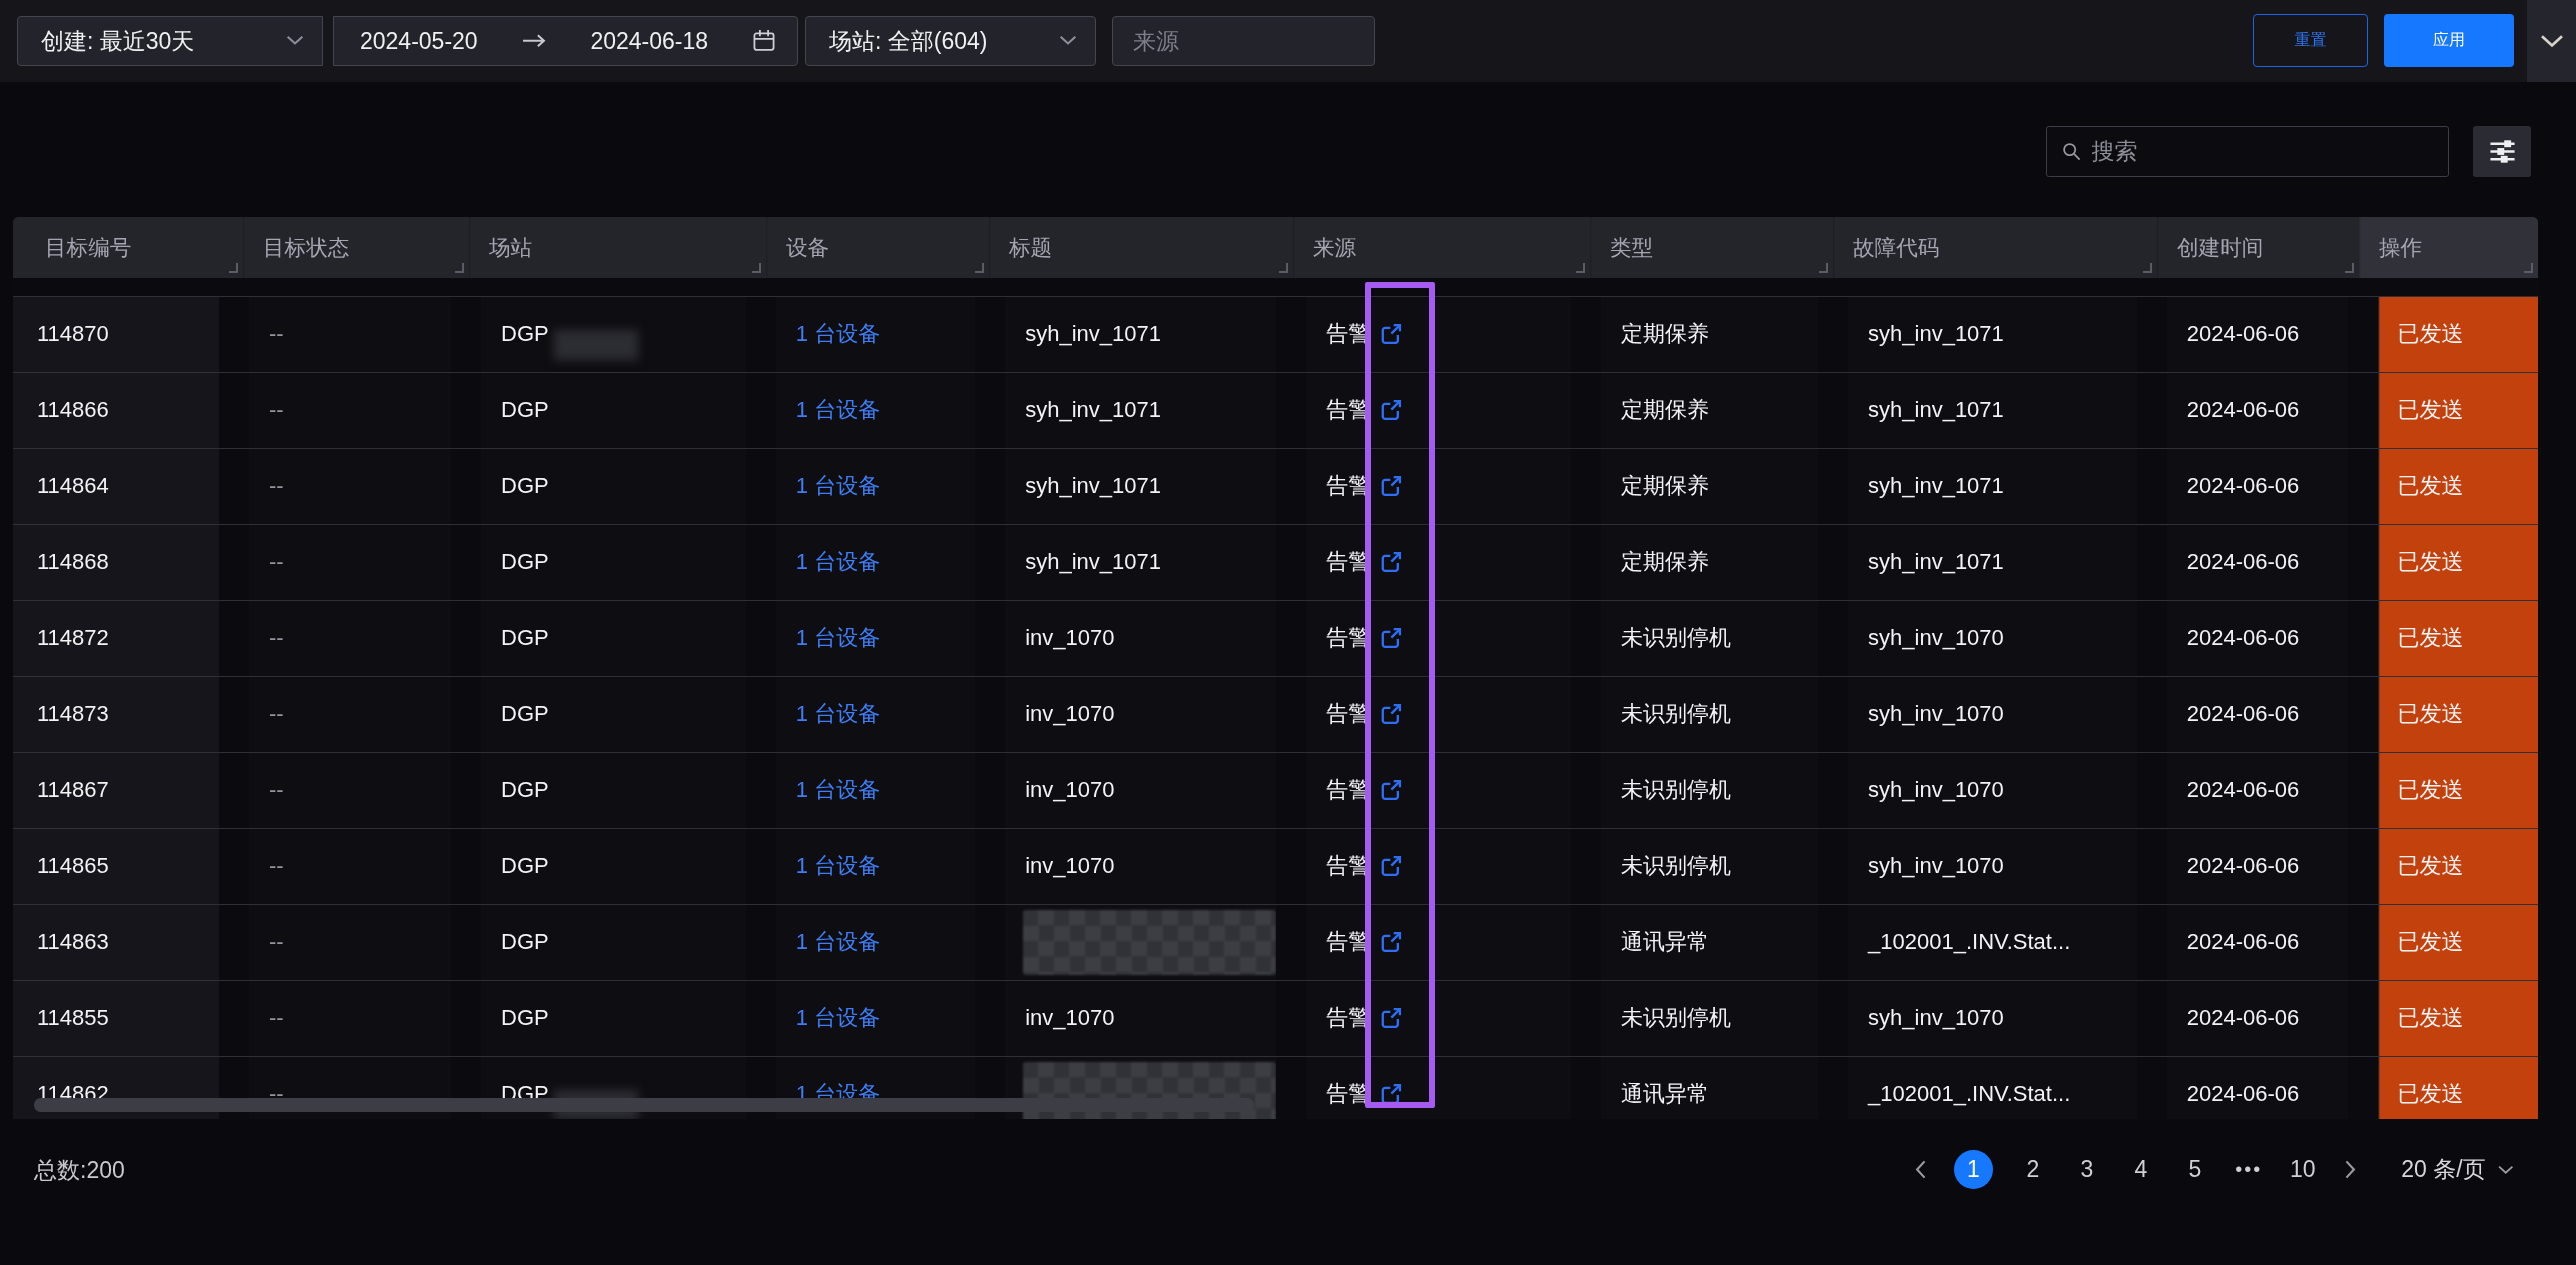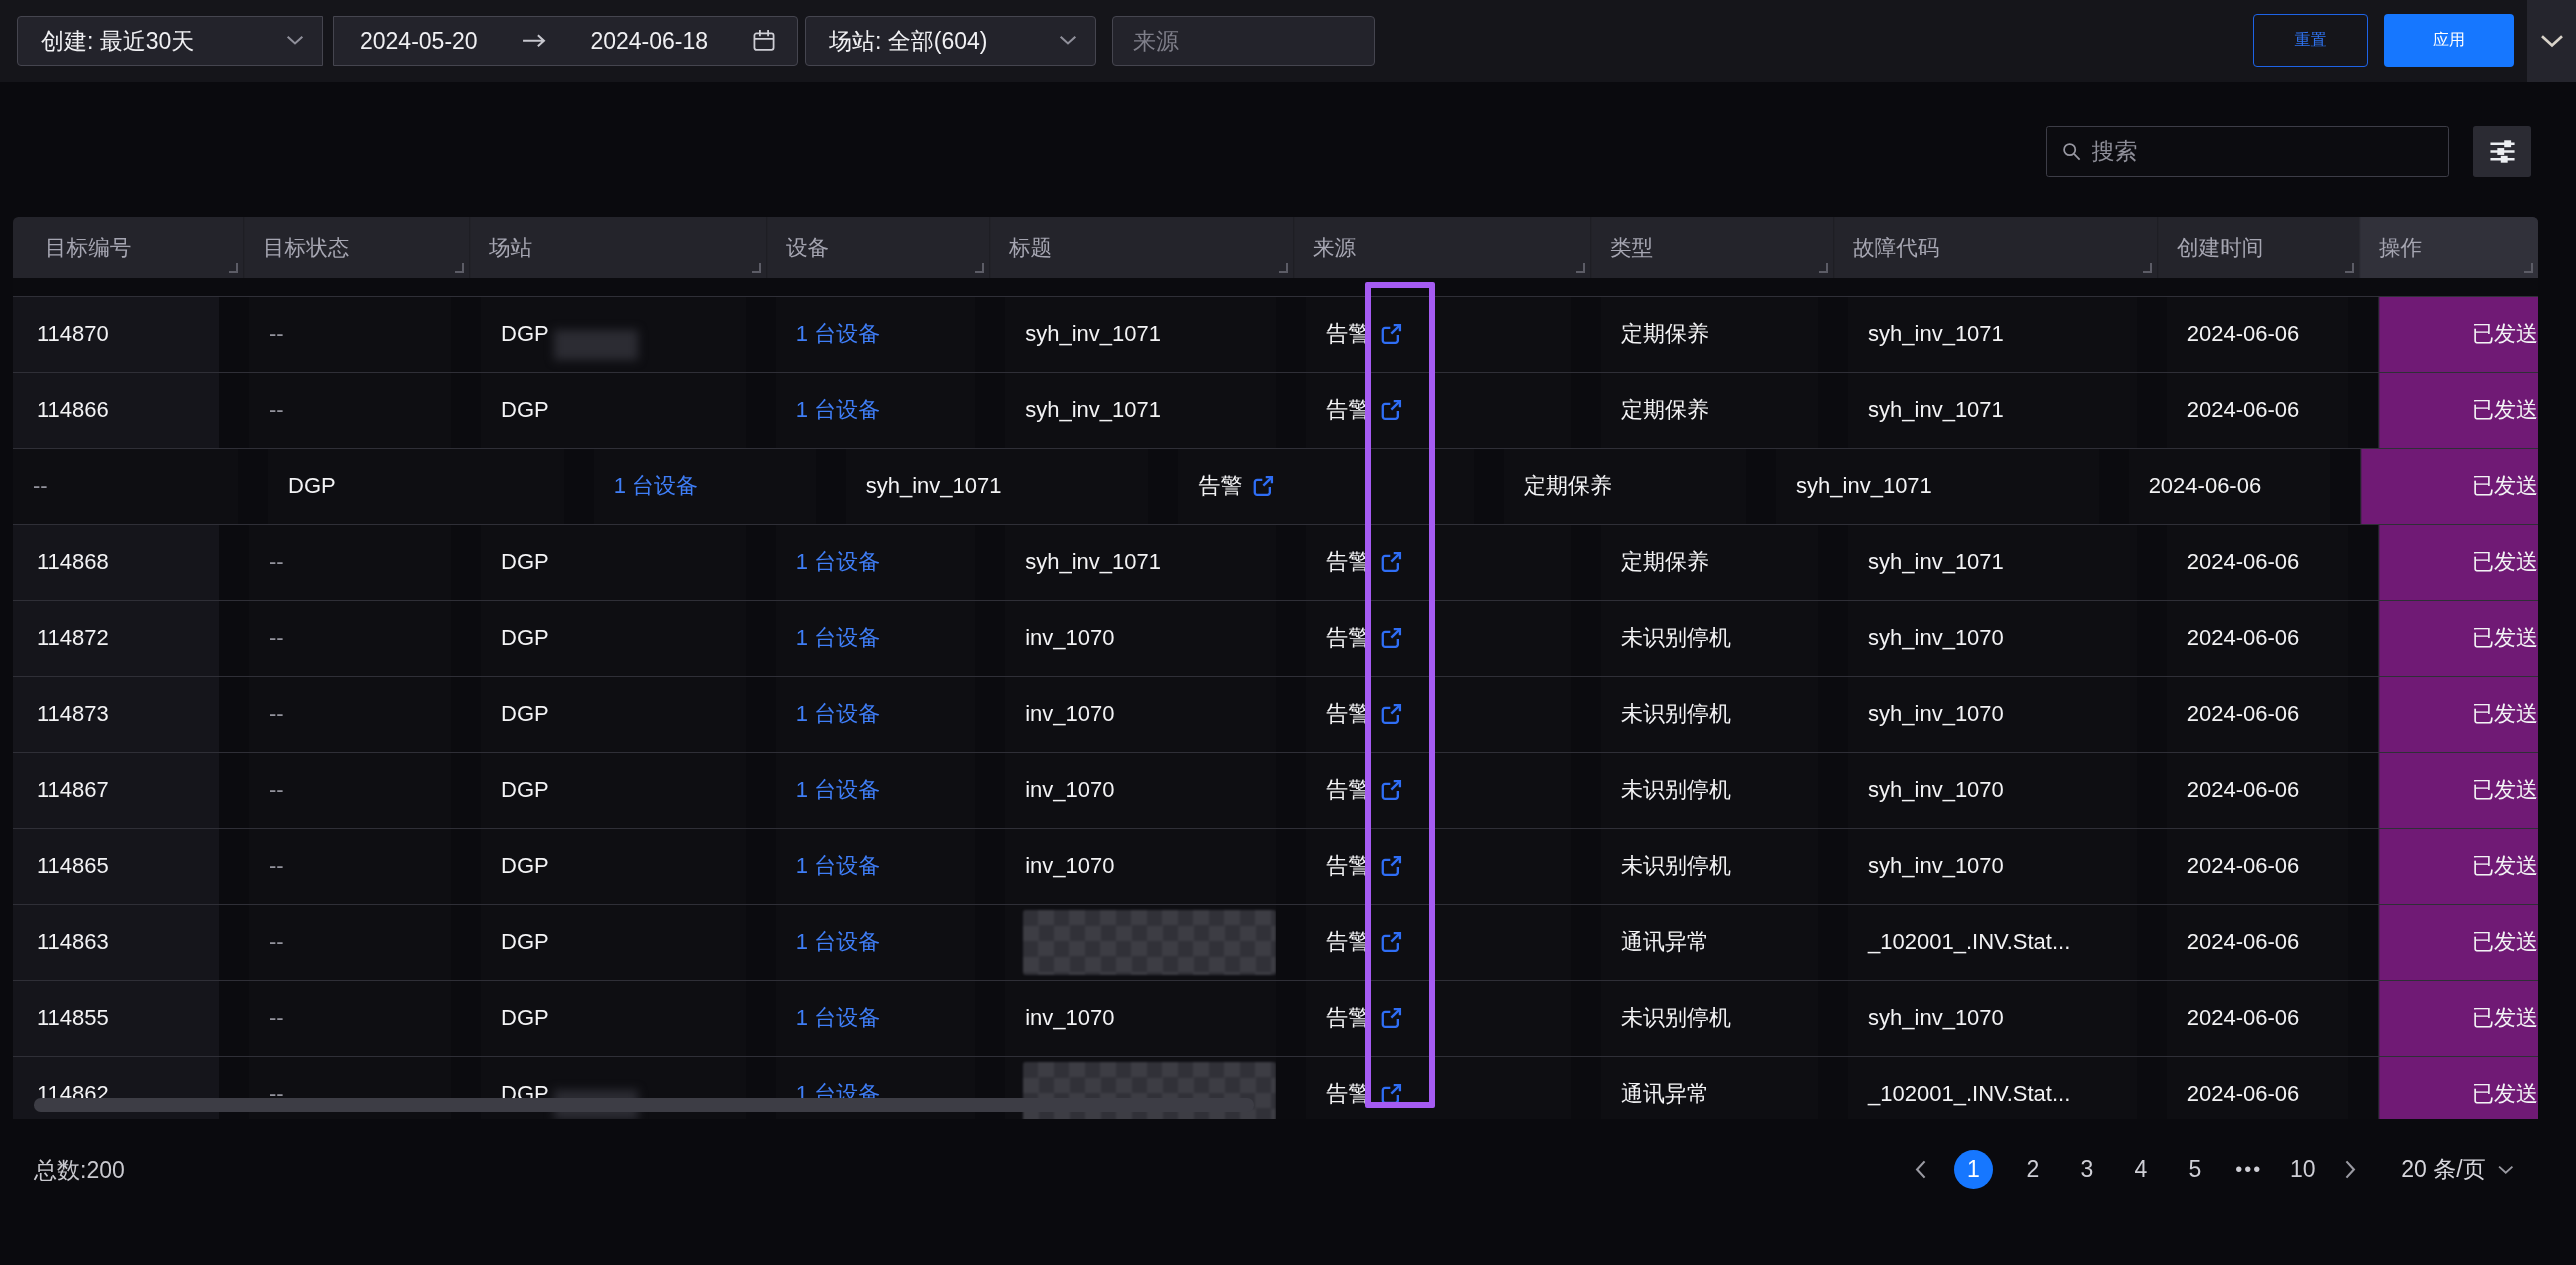--- a/index.html
+++ b/index.html
@@ -43,21 +43,21 @@
   .thead { display:flex; height:61px; background:#24242b; border-radius:5.4px 5.4px 0 0; overflow:hidden; }
   .th { position:relative; display:flex; align-items:center; padding-left:20px; color:#a6a6b2; font-size:21.6px; white-space:nowrap; }
   .th + .th { box-shadow:inset 1.3px 0 0 rgba(0,0,0,.16); }
   .th.c1 { padding-left:32px; }
   .th.c10 { background:#31313a; }
   .resize-handle { position:absolute; right:5.4px; bottom:5.4px; width:8.8px; height:10px; border-right:2px solid #5c5c66; border-bottom:2px solid #5c5c66; cursor:col-resize; }
   .tbody { padding-top:17.5px; background:#0b0b0f; }
   .tr { display:flex; height:76px; border-top:1.3px solid #2f2f37;gap:30px; }
   .td { display:flex; align-items:center; padding-left:20px; font-size:22px; color:#f3f3f5; background:#0e0e12; overflow:hidden; white-space:nowrap; }
   .td.c1 { background:#15151b; padding-left:24px; }
-  .td.c10 { background:#701a75; box-shadow:inset 1.3px 0 0 #23232b;justify-content:flex-end; }
+  .td.c10 { background:#c2410c; box-shadow:inset 1.3px 0 0 #23232b; }
   .c1{width:230px} .c2{width:226px} .c3{width:297px} .c4{width:223px} .c5{width:304px}
   .c6{width:297px} .c7{width:243px} .c8{width:324px} .c9{width:202px} .c10{width:179px}
   .muted { color:#93939d; }
   .link { color:var(--link,#3f7ef7); cursor:pointer; }
   .src-icon { margin-left:8px; display:flex; align-items:center; cursor:pointer; }
   .blur-title {
     width:283px; height:65px; border-radius:2.7px; margin-left:-2.7px;
     background:
       repeating-conic-gradient(#3d3d44 0% 25%, #313138 0% 50%) 0 0/31px 31px,
       #35353c;
@@ -248,20 +248,23 @@
           <span>syh_inv_1071</span>
         </div>
         <div class="td c9">
           <span>2024-06-06</span>
         </div>
         <div class="td c10">
           <span>已发送</span>
         </div>
       </div>
       <div class="tr">
+        <div class="td c1">
+          <span>114864</span>
+        </div>
         <div class="td c2 muted">
           <span>--</span>
         </div>
         <div class="td c3">
           <span>DGP</span>
         </div>
         <div class="td c4">
           <span class="link">1 台设备</span>
         </div>
         <div class="td c5">

